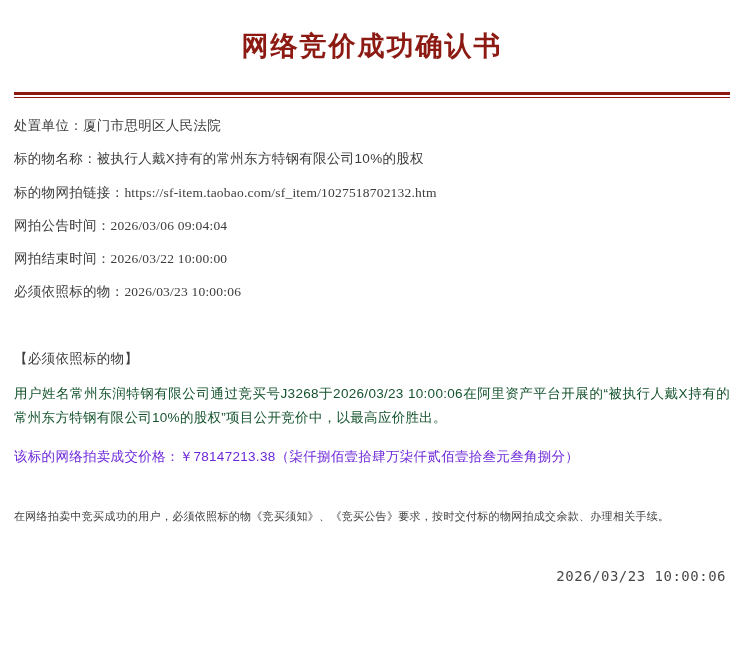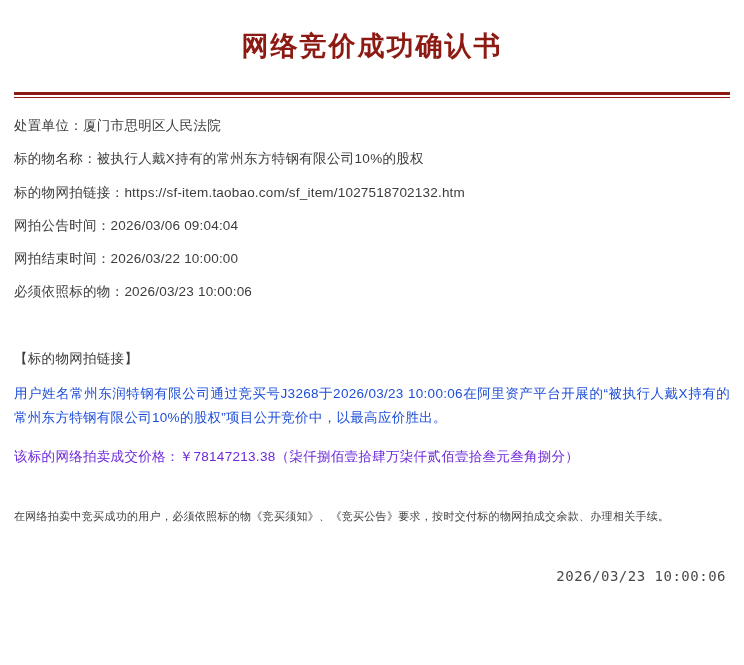--- a/index.html
+++ b/index.html
@@ -55,35 +55,35 @@
     margin-bottom: 13px;
     letter-spacing: 0.3px;
   }
   .field-label {
     color: #3c3c3c;
   }
   .field-value {
     color: #3c3c3c;
   }
   .field-value.mono {
-    font-family: Liberation Sans, sans-serif;
+    font-family: Liberation Serif, serif;
     letter-spacing: 0.2px;
   }
   .gap-big {
     height: 34px;
   }
   .section-head {
     font-size: 13.5px;
     color: #3c3c3c;
     margin-bottom: 14px;
     letter-spacing: 0.3px;
   }
   .para {
     font-size: 13.5px;
-    color: #1d4ed8;
+    color: #14532d;
     line-height: 1.85;
     letter-spacing: 0.3px;
     margin-bottom: 14px;
     text-align: justify;
   }
   .price-line {
     font-size: 13.5px;
     color: #6d28d9;
     line-height: 1.85;
     letter-spacing: 0.3px;
@@ -147,21 +147,21 @@
     <div class="field-line">
       <span class="field-label">网拍结束时间：</span><span class="field-value mono">2026/03/22 10:00:00</span>
     </div>
 
     <div class="field-line">
       <span class="field-label">必须依照标的物：</span><span class="field-value mono">2026/03/23 10:00:06</span>
     </div>
 
     <div class="gap-big"></div>
 
-    <div class="section-head">【标的物网拍链接】</div>
+    <div class="section-head">【必须依照标的物】</div>
 
     <div class="para">用户姓名常州东润特钢有限公司通过竞买号J3268于2026/03/23 10:00:06在阿里资产平台开展的“被执行人戴X持有的常州东方特钢有限公司10%的股权”项目公开竞价中，以最高应价胜出。</div>
 
     <div class="price-line">该标的网络拍卖成交价格：￥78147213.38（柒仟捌佰壹拾肆万柒仟贰佰壹拾叁元叁角捌分）</div>
 
     <div class="gap-mid"></div>
 
     <div class="footer-para">在网络拍卖中竞买成功的用户，必须依照标的物《竞买须知》、《竞买公告》要求，按时交付标的物网拍成交余款、办理相关手续。</div>
 
 

